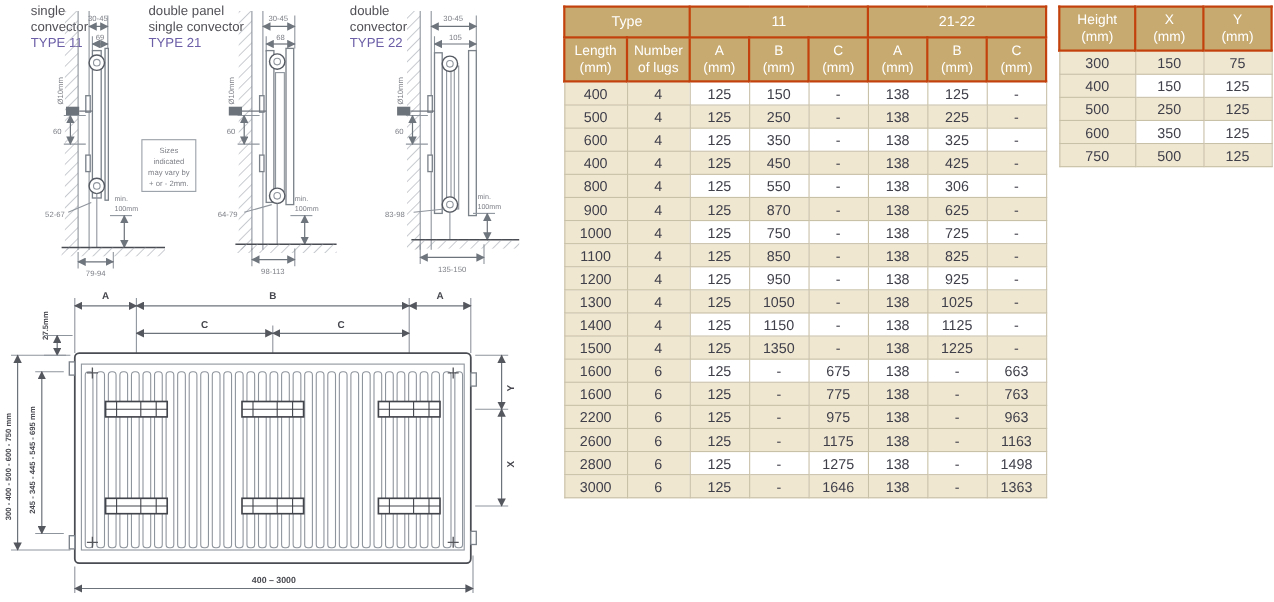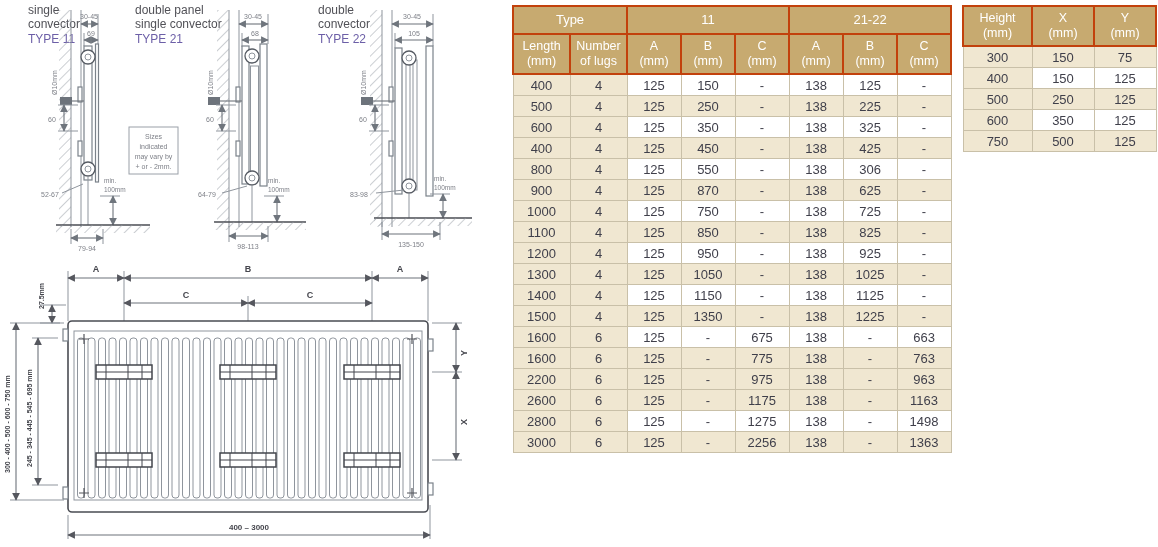--- a/index.html
+++ b/index.html
@@ -564,21 +564,21 @@
         <td class="white">1275</td>
         <td class="white">138</td>
         <td class="white">-</td>
         <td class="white">1498</td>
       </tr>
       <tr>
         <td class="beige">3000</td>
         <td class="beige">6</td>
         <td class="beige">125</td>
         <td class="beige">-</td>
-        <td class="beige">2256</td>
+        <td class="beige">1646</td>
         <td class="beige">138</td>
         <td class="beige">-</td>
         <td class="beige">1363</td>
       </tr>
     </tbody>
 </table>
 
 <table class="spec" style="left:962px;top:5px;width:193px">
   <colgroup>
       <col style="width:69px">

